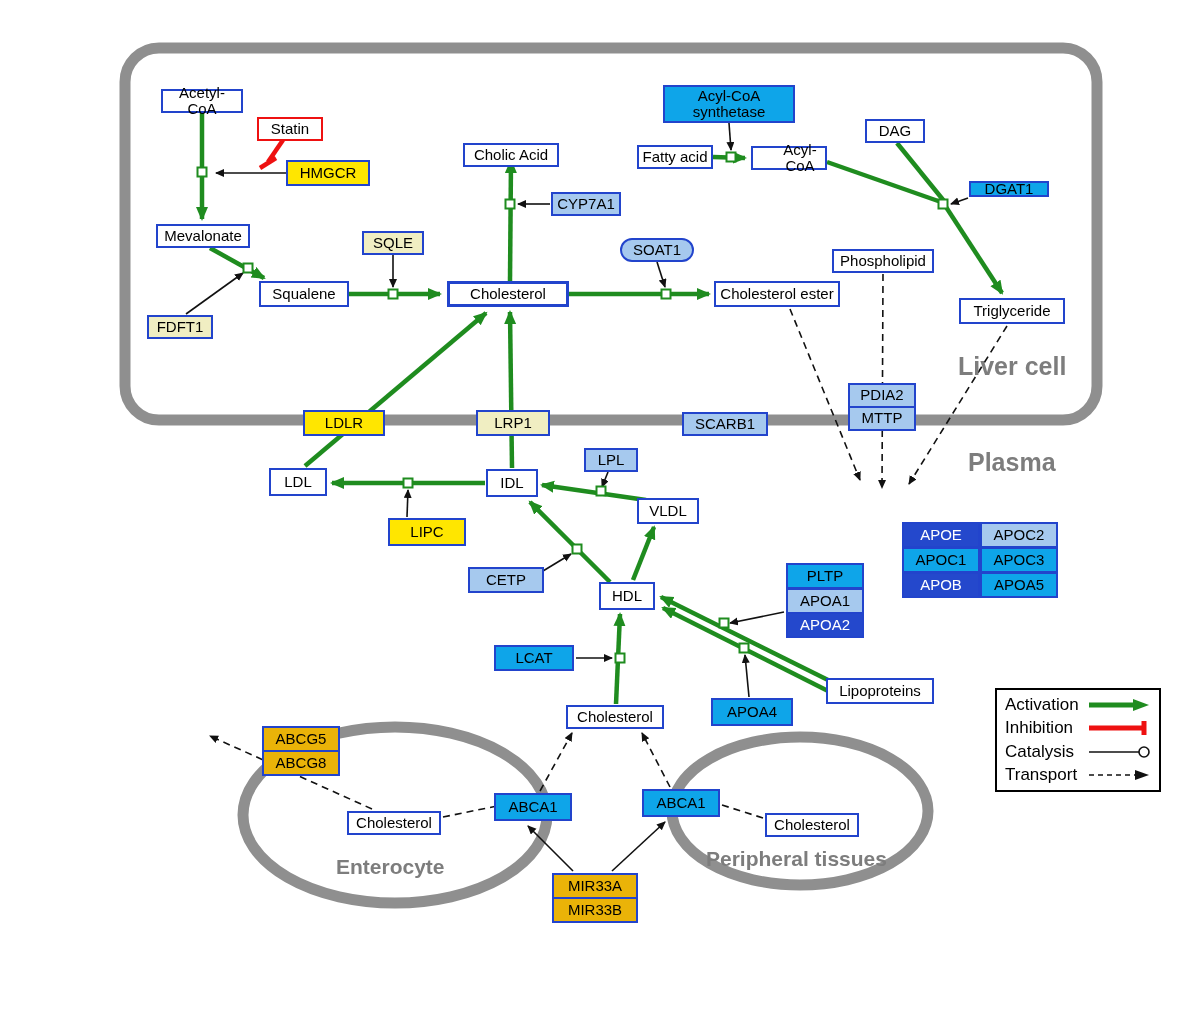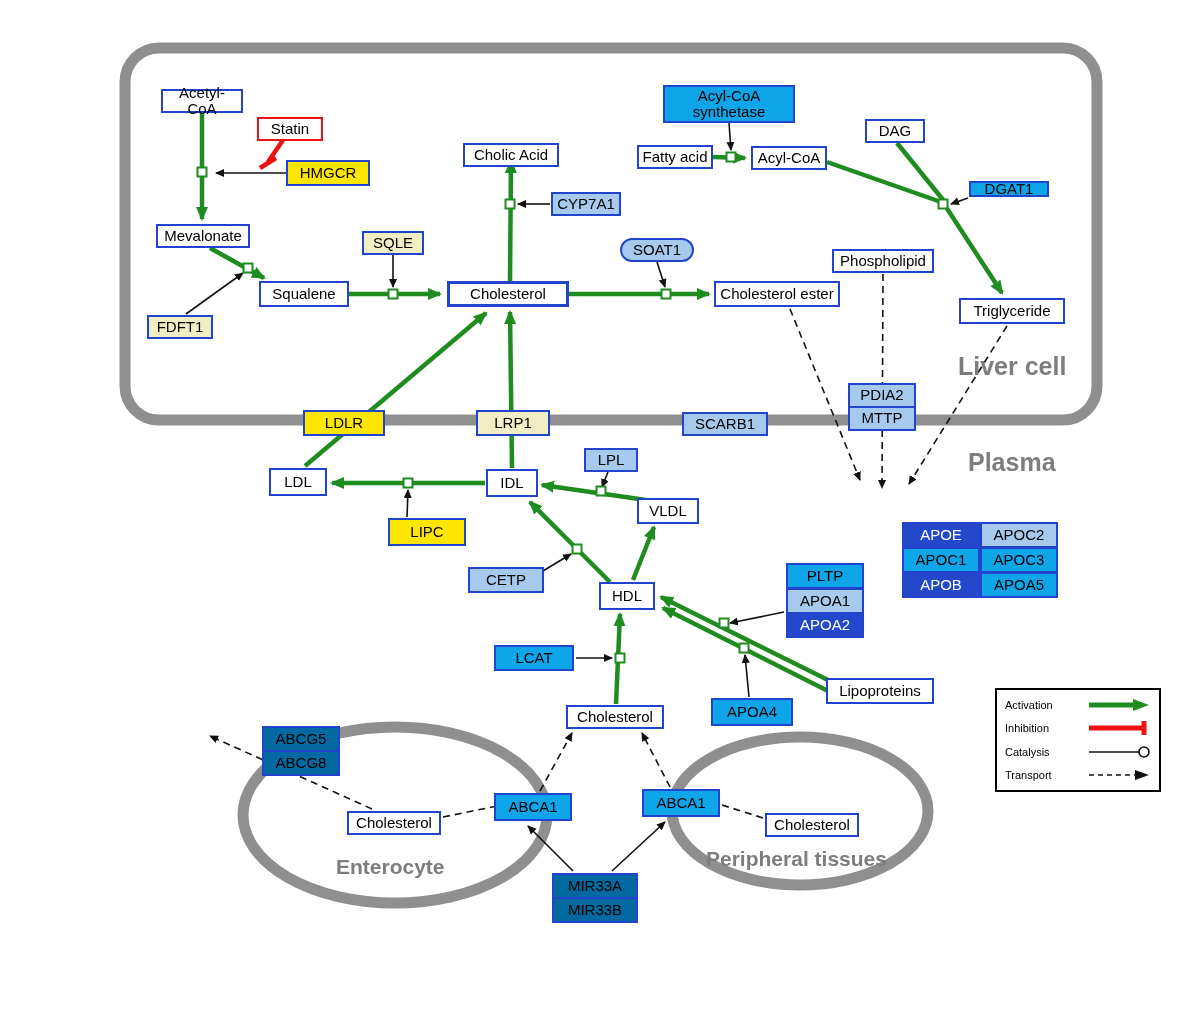--- a/index.html
+++ b/index.html
@@ -8,30 +8,30 @@
   #edges{position:absolute;left:0;top:0;width:1200px;height:1013px;}
   .node{position:absolute;box-sizing:border-box;border:2px solid #2244cc;background:#fff;
         color:#000;font-size:15px;line-height:1.1;display:flex;align-items:center;
         justify-content:center;text-align:center;padding:1px 3px;z-index:5;}
   .drug{border-color:#ee1111;}
   .thick{border-width:3px;}
   .g-yellow{background:#ffe600;}
   .g-cream{background:#f0eec2;}
   .g-lblue{background:#a6c9ee;}
   .g-blue{background:#0ea5e9;}
-  .g-mdark{background:#0369a1;}
+  .g-mdark{background:#eab308;}
   .g-dark{background:#2448cc;color:#fff;}
   .comp-label{position:absolute;color:#7d7d7d;font-weight:bold;z-index:2;}
   .big{font-size:25px;}
   .mid{font-size:21px;}
   #legend{position:absolute;left:995px;top:688px;width:166px;height:104px;border:2px solid #000;
           background:#fff;z-index:6;box-sizing:border-box;padding:5px 8px;display:flex;
           flex-direction:column;justify-content:space-between;}
   .leg-row{display:flex;align-items:center;justify-content:space-between;height:20px;}
-  .leg-label{font-size:11px;color:#000;}
+  .leg-label{font-size:17px;color:#000;}
 </style>
 </head>
 <body>
 
 <div id="canvas">
 
   <svg id="edges" viewBox="0 0 1200 1013">
     <defs>
       <marker id="ag" markerUnits="userSpaceOnUse" markerWidth="16" markerHeight="14" refX="12" refY="6" orient="auto">
         <path d="M0,0 L14,6 L0,12 z" fill="#1f8c1f"></path>
@@ -124,21 +124,21 @@
   <div class="comp-label mid" style="left:336px;top:855px;">Enterocyte</div>
   <div class="comp-label mid" style="left:706px;top:847px;">Peripheral tissues</div>
 
   <div class="node" style="left:161px;top:89px;width:82px;height:24px;">Acetyl-CoA</div>
   <div class="node" style="left:156px;top:224px;width:94px;height:24px;">Mevalonate</div>
   <div class="node" style="left:259px;top:281px;width:90px;height:26px;">Squalene</div>
   <div class="node thick" style="left:447px;top:281px;width:122px;height:26px;">Cholesterol</div>
   <div class="node" style="left:463px;top:143px;width:96px;height:24px;">Cholic Acid</div>
   <div class="node" style="left:714px;top:281px;width:126px;height:26px;">Cholesterol ester</div>
   <div class="node" style="left:637px;top:145px;width:76px;height:24px;">Fatty acid</div>
-  <div class="node" style="left:751px;top:146px;width:76px;height:24px;">Acyl-CoA</div>
+  <div class="node" style="left:751px;top:146px;width:76px;height:24px;padding-left:25px;">Acyl-CoA</div>
   <div class="node" style="left:865px;top:119px;width:60px;height:24px;">DAG</div>
   <div class="node" style="left:832px;top:249px;width:102px;height:24px;">Phospholipid</div>
   <div class="node" style="left:959px;top:298px;width:106px;height:26px;">Triglyceride</div>
   <div class="node" style="left:269px;top:468px;width:58px;height:28px;">LDL</div>
   <div class="node" style="left:486px;top:469px;width:52px;height:28px;">IDL</div>
   <div class="node" style="left:637px;top:498px;width:62px;height:26px;">VLDL</div>
   <div class="node" style="left:599px;top:582px;width:56px;height:28px;">HDL</div>
   <div class="node" style="left:826px;top:678px;width:108px;height:26px;">Lipoproteins</div>
   <div class="node" style="left:566px;top:705px;width:98px;height:24px;">Cholesterol</div>
   <div class="node" style="left:347px;top:811px;width:94px;height:24px;">Cholesterol</div>

